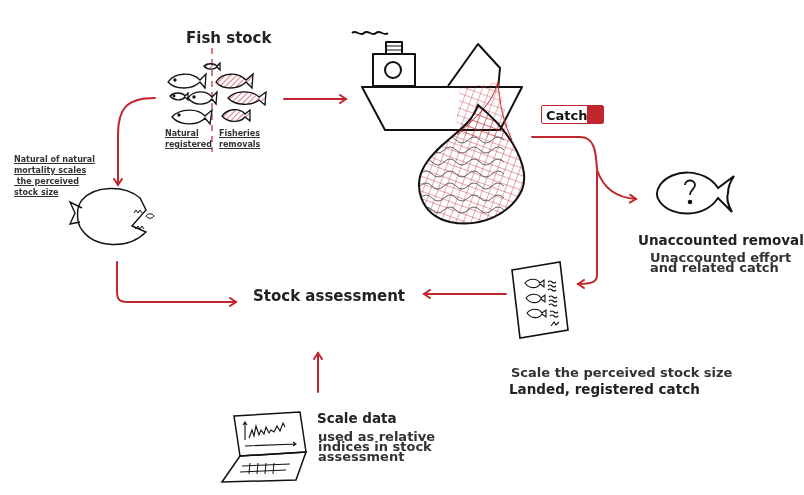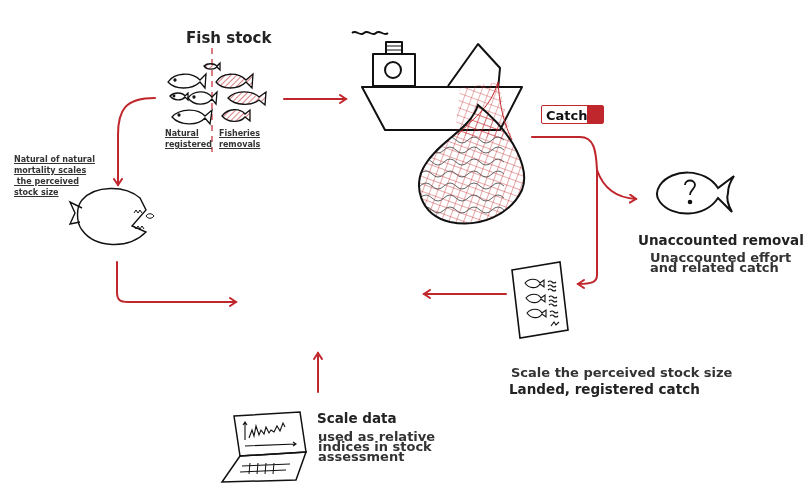--- a/index.html
+++ b/index.html
@@ -142,20 +142,21 @@
 
 <div class="abs catch-badge" style="left:541px;top:105px;">Catch</div>
 
 <div class="abs title" style="left:638px;top:232px;font-size:13.5px;">Unaccounted removals</div>
 <div class="abs tiny" style="left:650px;top:253px;">
   <div>Unaccounted effort</div>
   <div>and related catch</div>
 </div>
 
 <div class="abs big" style="left:253px;top:286px;">
+  <div>Stock assessment</div>
 </div>
 
 <div class="abs title" style="left:509px;top:346px;font-size:13.5px;margin-top:35px;">Landed, registered catch</div>
 <div class="abs tiny" style="left:511px;top:368px;white-space:nowrap;">Scale the perceived stock size</div>
 
 <div class="abs title" style="left:317px;top:410px;font-size:13.5px;">Scale data</div>
 <div class="abs tiny" style="left:318px;top:432px;">
   <div>used as relative</div>
   <div>indices in stock</div>
   <div>assessment</div>

